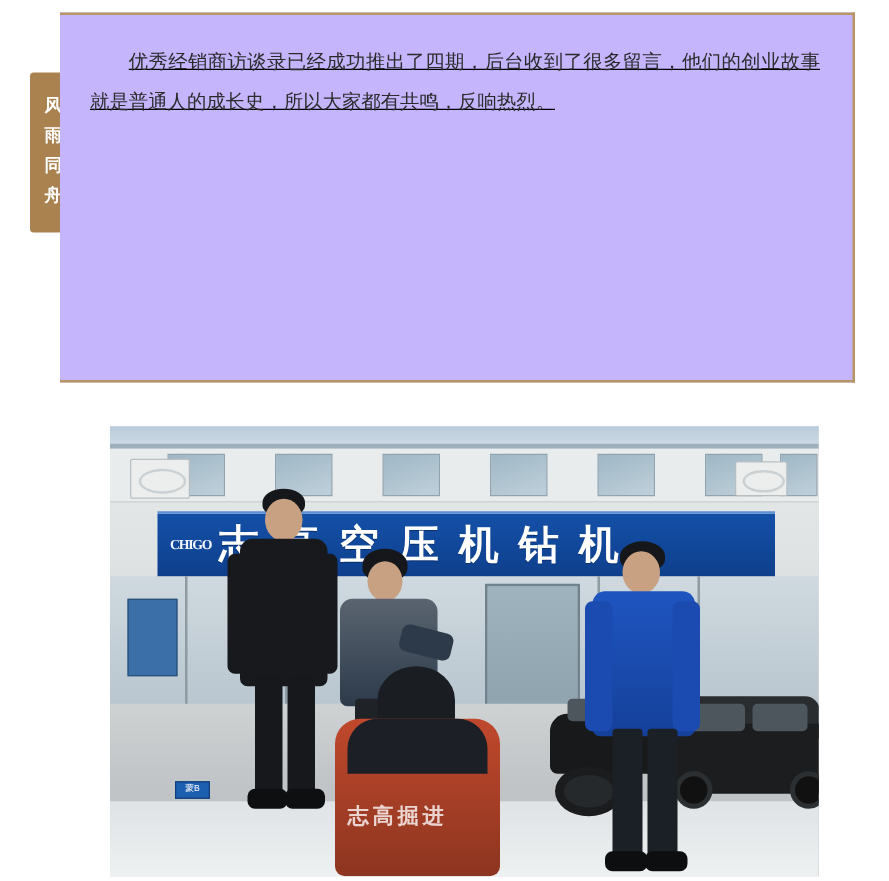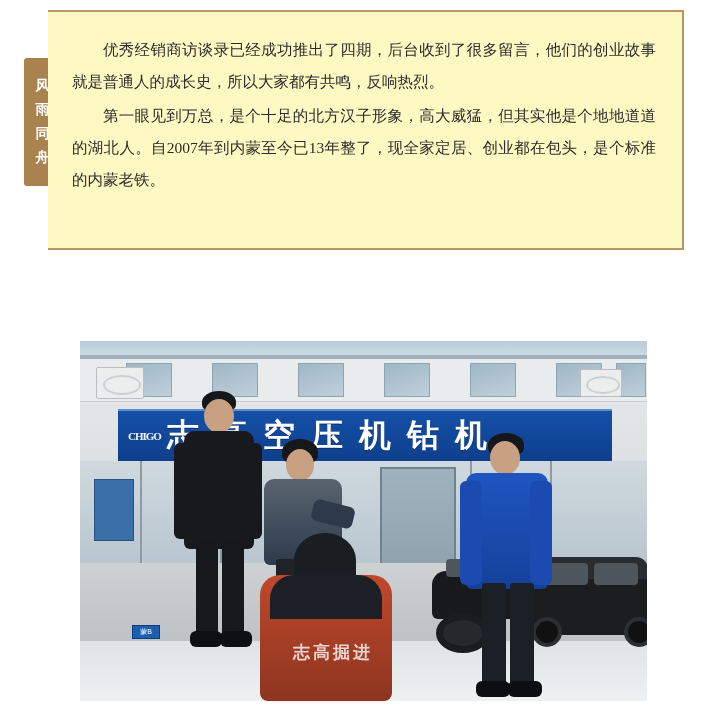--- a/index.html
+++ b/index.html
@@ -50,44 +50,45 @@
     line-height: 1.72;
     letter-spacing: 1px;
     font-family: "Liberation Serif", serif;
     font-weight: bold;
   }
   .article-box {
     position: absolute;
     left: 24px;
     top: 0;
     width: 636px;
-    height: 240px;
+    height: 296px;
     box-sizing: border-box;
     border: 2px solid #b79565;
     border-left: none;
-    background: #fef9c3;
+    background: #c4b5fd;
+    text-decoration: underline;
   }
   .article-inner {
     padding: 22px 26px 18px 24px;
   }
   .article-inner p {
     margin: 0 0 2px 0;
     font-family: "Liberation Serif", serif;
     font-size: 15.5px;
     line-height: 2.06;
     color: #2b2b2b;
     text-align: justify;
     text-justify: inter-ideograph;
     text-indent: 2em;
   }
 
   
   .photo-frame {
     position: absolute;
-    left: 80px;
+    left: 88px;
     top: 341px;
     width: 567px;
     height: 360px;
     overflow: hidden;
     background: #cfd6dc;
   }
   .photo {
     position: absolute;
     inset: 0;
     overflow: hidden;
@@ -251,21 +252,20 @@
     border-radius: 6px;
   }
   .watermark {
     position: absolute;
     left: 190px; top: 300px;
     color: rgba(255,255,255,.78);
     font-family: "Liberation Serif", serif;
     font-size: 17px;
     letter-spacing: 3px;
     font-weight: bold;
-    margin-left: 23px;
   }
   .plate {
     position: absolute;
     background: #1c5fb0;
     color: #fff;
     font-size: 7px;
     font-family: "Liberation Sans", sans-serif;
     text-align: center;
     line-height: 11px;
     border: 1px solid #0f3e7a;
@@ -281,21 +281,20 @@
     <div class="side-tab">
       <span>风</span>
       <span>雨</span>
       <span>同</span>
       <span>舟</span>
     </div>
 
     <div class="article-box">
       <div class="article-inner">
         <p>优秀经销商访谈录已经成功推出了四期，后台收到了很多留言，他们的创业故事就是普通人的成长史，所以大家都有共鸣，反响热烈。</p>
-        <p>第一眼见到万总，是个十足的北方汉子形象，高大威猛，但其实他是个地地道道的湖北人。自2007年到内蒙至今已13年整了，现全家定居、创业都在包头，是个标准的内蒙老铁。</p>
       </div>
     </div>
   </div>
 
   <div class="photo-frame">
     <div class="photo">
 
       <div class="sky"></div>
       <div class="roof-edge"></div>
       <div class="facade"></div>

